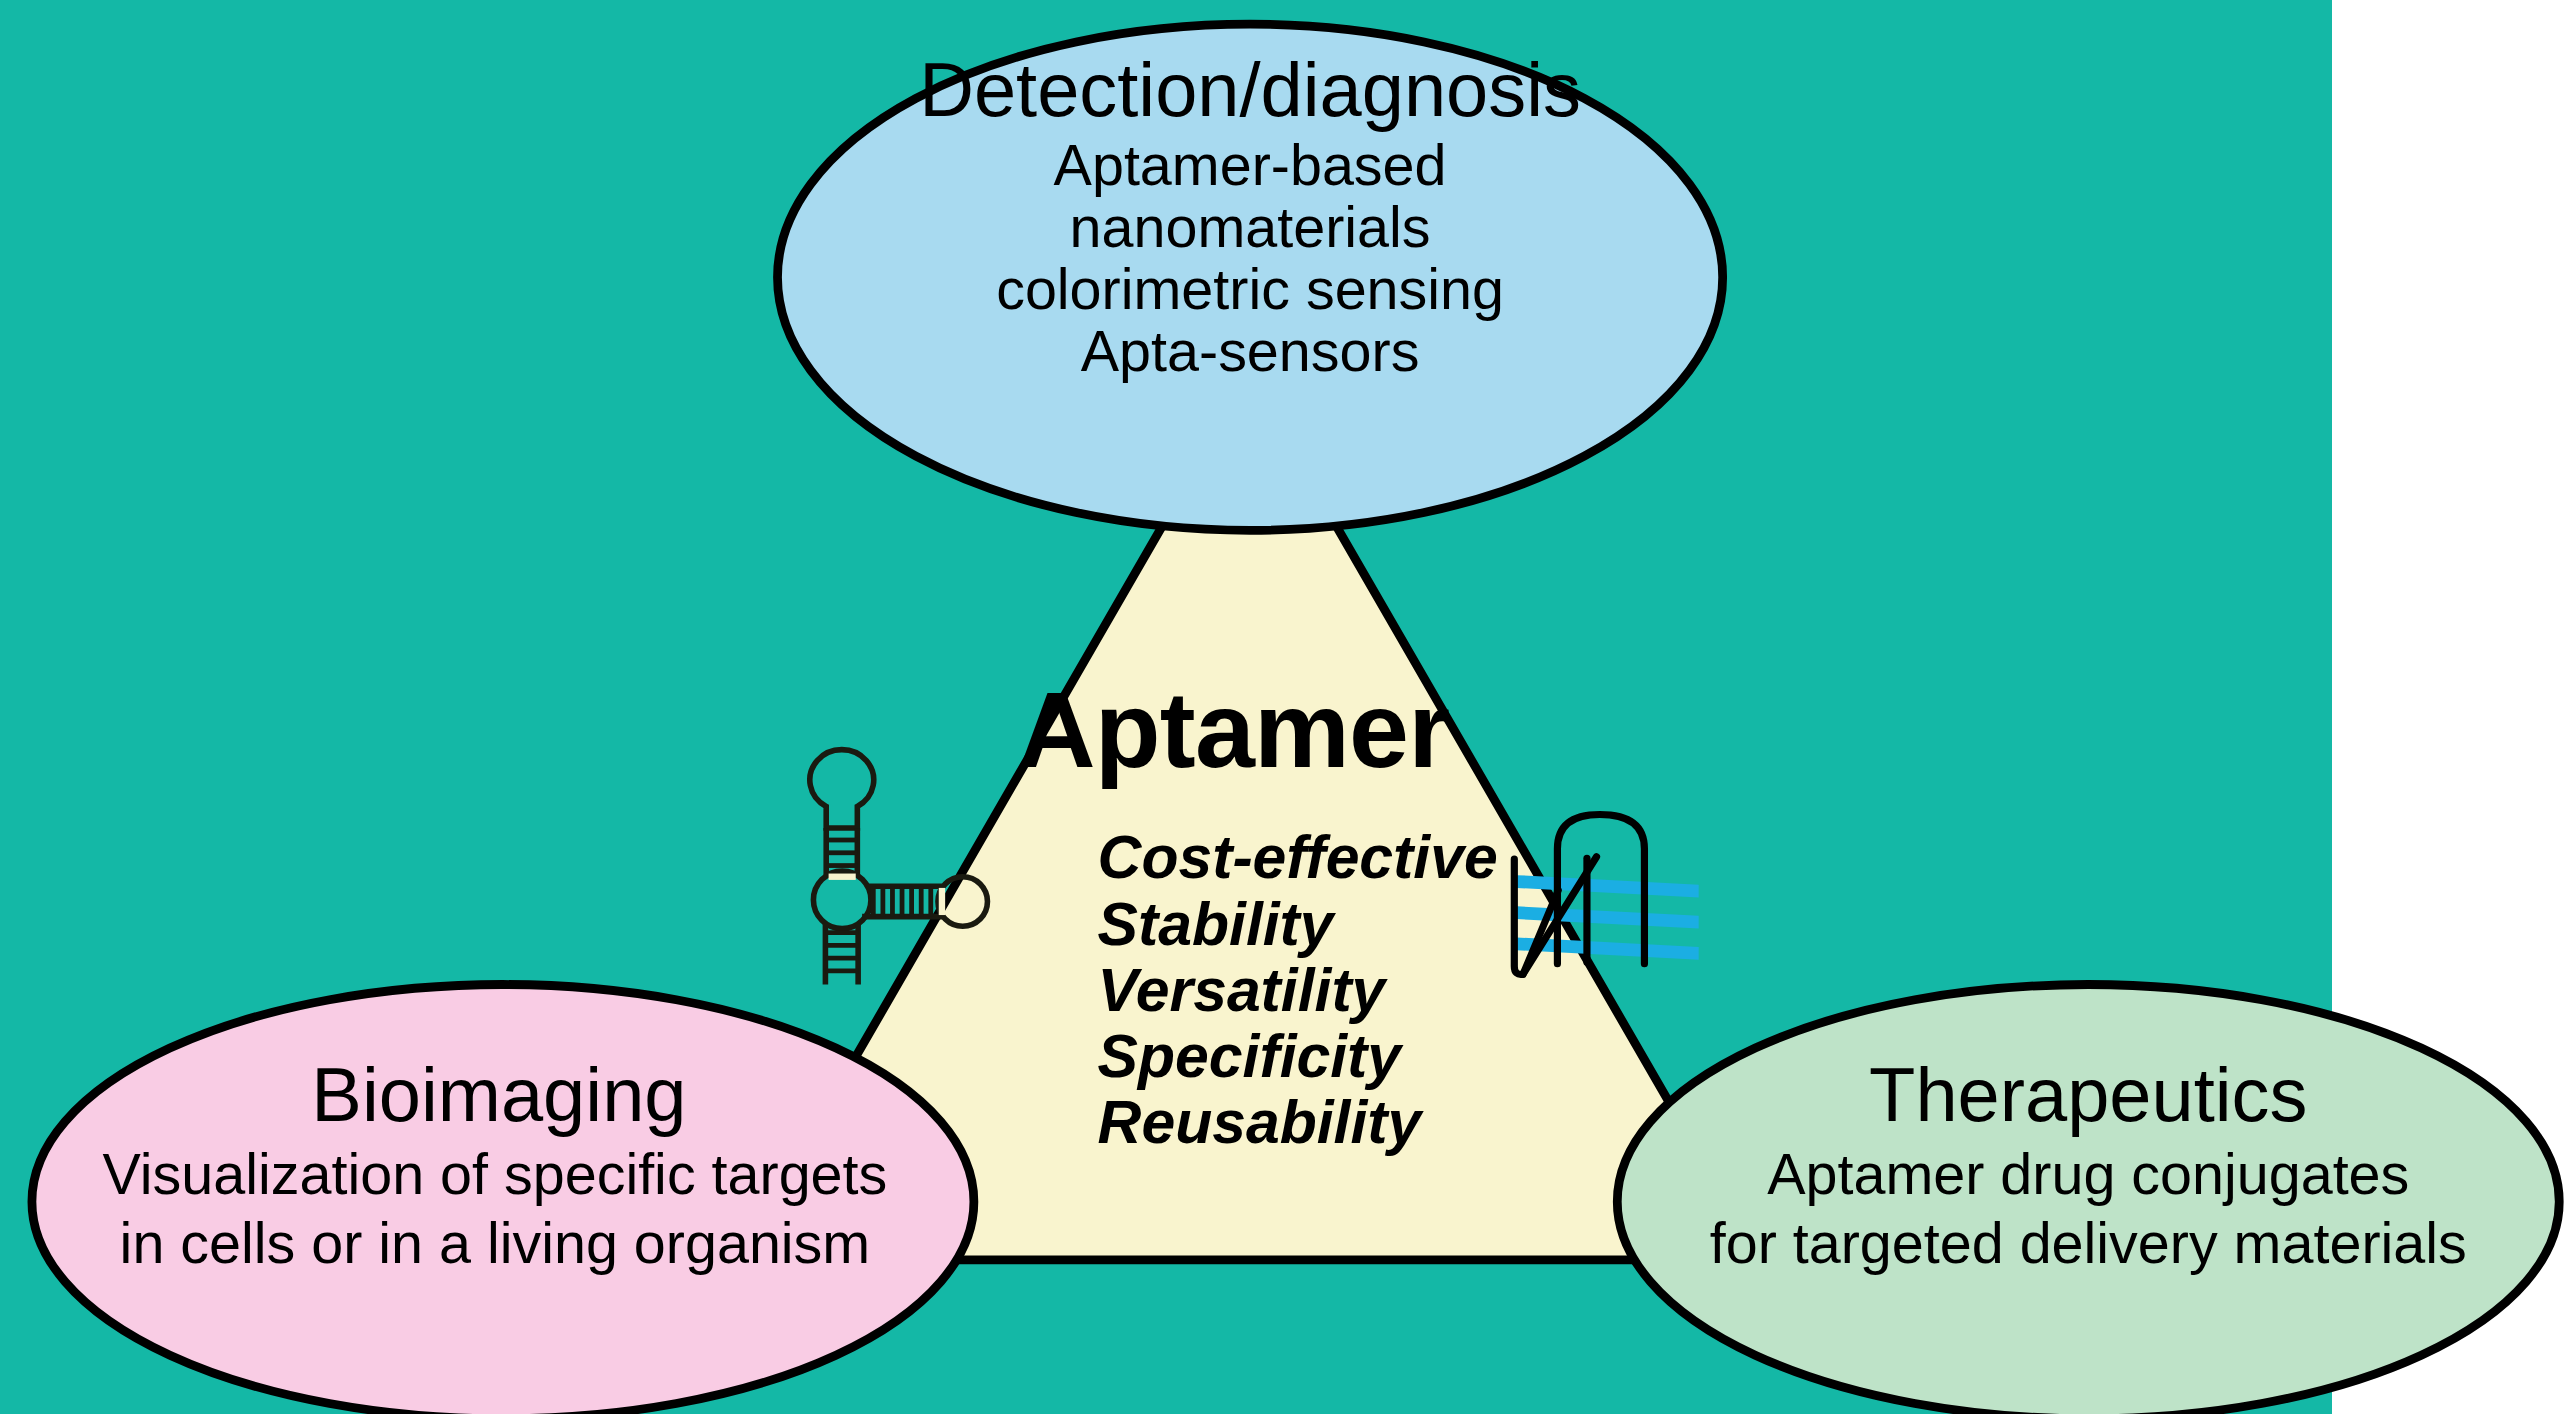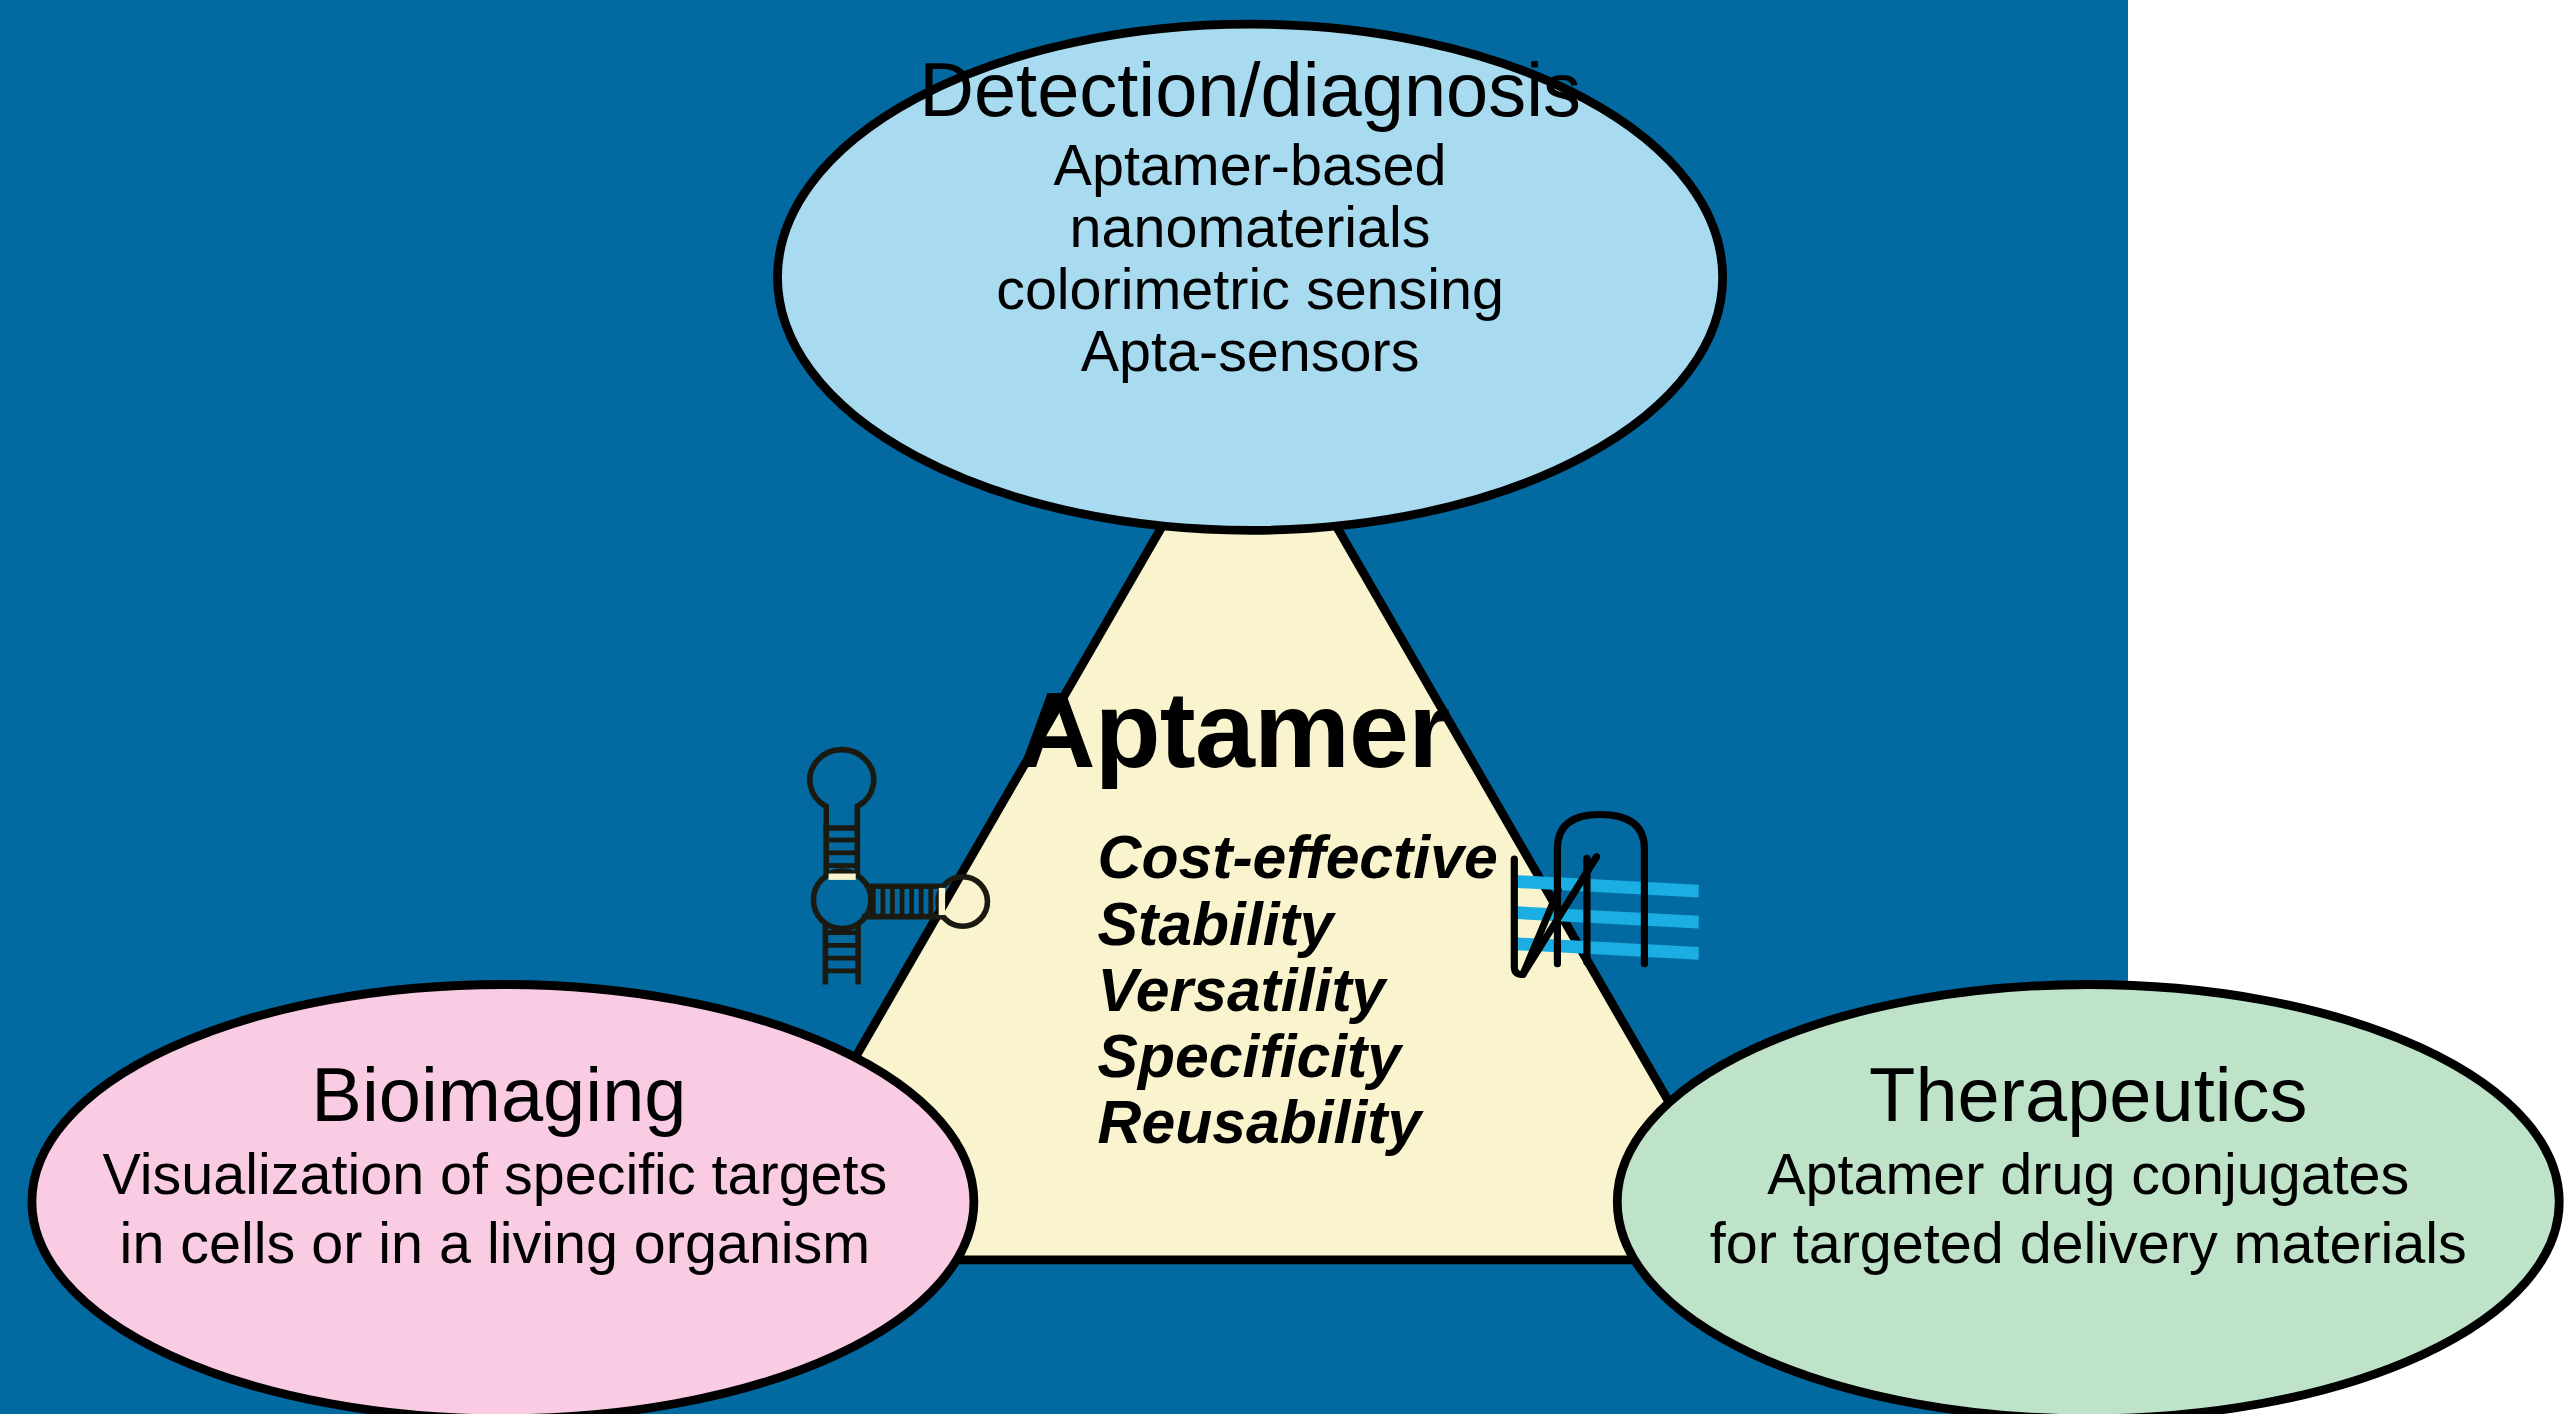--- a/index.html
+++ b/index.html
@@ -8,23 +8,23 @@
     background: #ffffff;
   }
   body {
     width: 2576px;
     height: 1415px;
     overflow: hidden;
     font-family: "Liberation Sans", sans-serif;
   }
   #diagram-root {
     position: relative;
-    width: 2128px;
+    width: 2332px;
     height: 1415px;
-    background: #0369a1;
+    background: #14b8a6;
   }
   svg.canvas {
     position: absolute;
     top: 0;
     left: 0;
     width: 2576px;
     height: 1415px;
     display: block;
   }
   .shape-outline {

